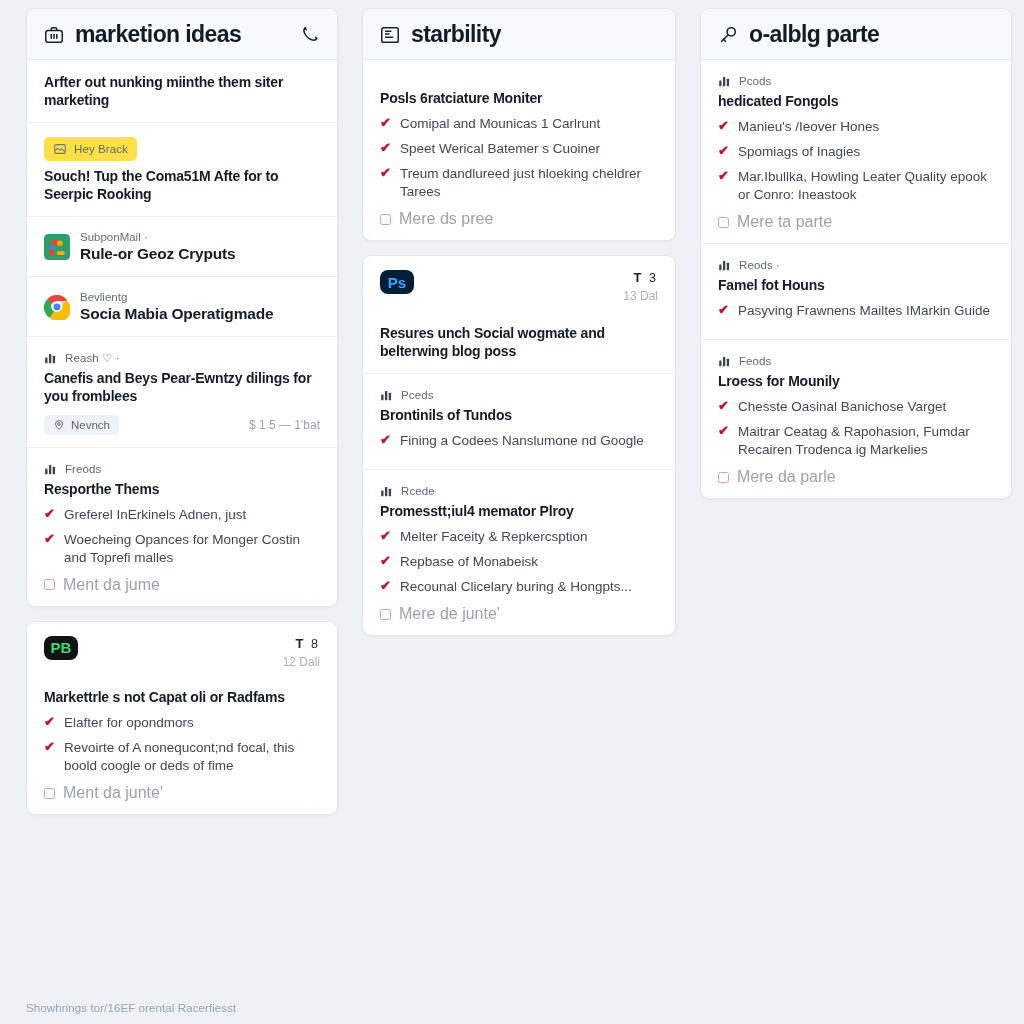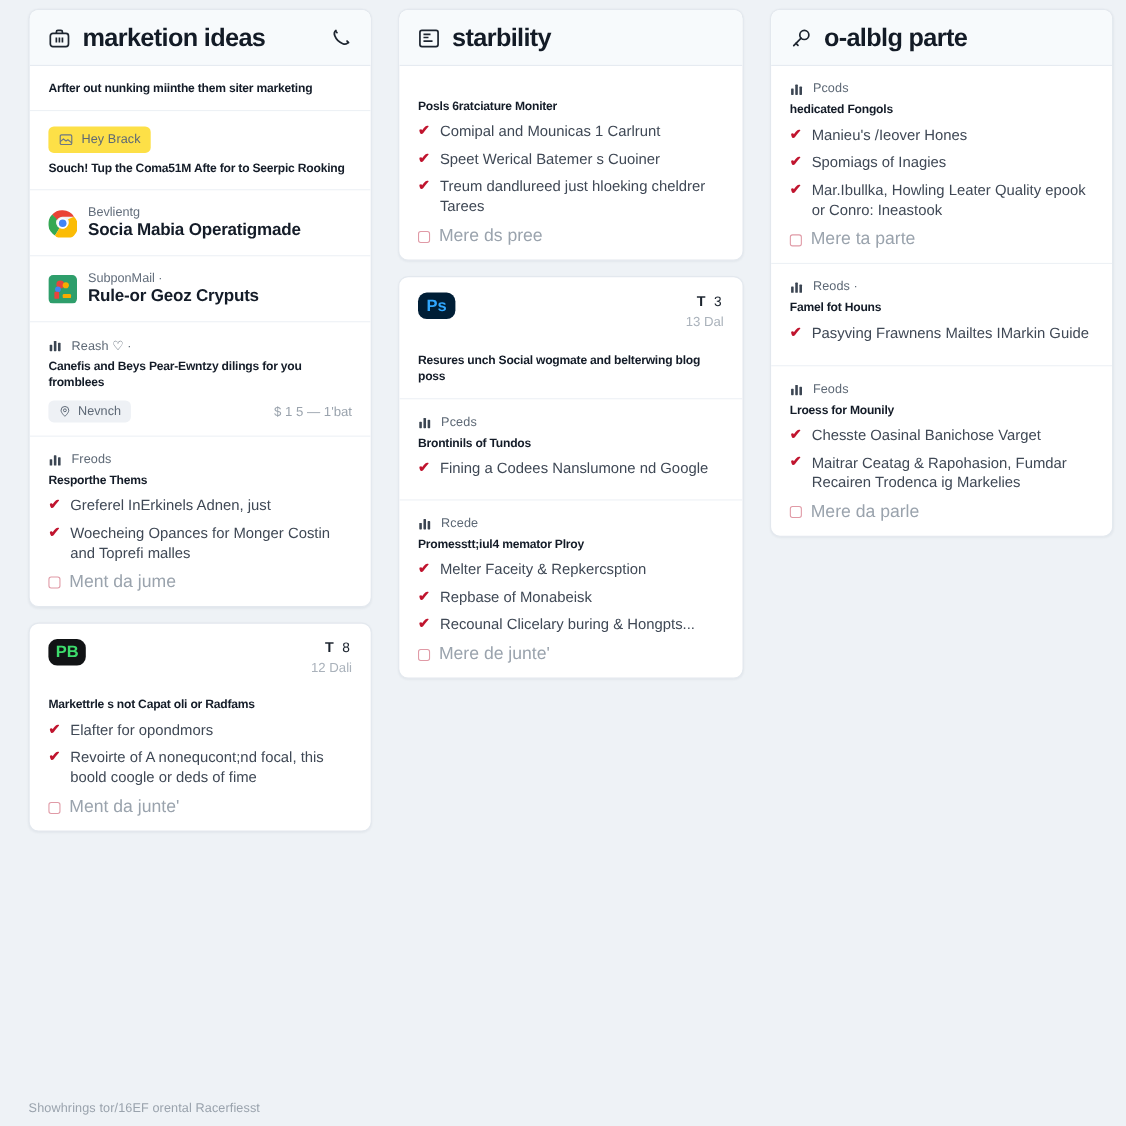--- a/index.html
+++ b/index.html
@@ -48,21 +48,21 @@
 
   
   .blk { padding: 14px 17px 12px 17px; }
   .blk + .blk { border-top: 1px solid #edf1f5; }
 
   .blk-title {
     font-size: 15.5px; font-weight: 700; color: #141c28;
     line-height: 1.30; letter-spacing: -.2px;
   }
   .blk-title.big {
-    font-size: 11px; line-height: 1.28;
+    font-size: 14px; line-height: 1.28;
   }
 
   
   .meta {
     display: flex; align-items: center; gap: 7px;
     margin-bottom: 5px;
   }
   .meta .mi { width: 14px; height: 14px; flex: none; color: #3b4552; }
   .meta .mi svg { display: block; width: 100%; height: 100%; }
   .meta .ml { font-size: 11.5px; color: #5d6875; letter-spacing: .1px; }
@@ -163,50 +163,50 @@
           </span>
           <span class="ml">Hey Brack</span>
         </div>
         <div class="blk-title big">Souch! Tup the Coma51M Afte for to Seerpic Rooking</div>
       </div>
 
       <div class="blk">
         <div class="src">
           <span class="fav">
             <svg viewBox="0 0 24 24" width="26" height="26">
+              <rect width="24" height="24" rx="4" fill="#2e9e6b"></rect>
+              <circle cx="10" cy="8" r="3.3" fill="#e8453c"></circle>
+              <circle cx="14.6" cy="8.6" r="2.6" fill="#f9ab00"></circle>
+              <circle cx="8" cy="12" r="2.4" fill="#4285f4"></circle>
+              <rect x="5" y="14" width="4" height="6" rx="1" fill="#e8453c"></rect>
+              <rect x="12" y="16" width="7" height="3.4" rx="1" fill="#f9ab00"></rect>
+            </svg>
+          </span>
+          <span>
+            <div class="sname">SubponMail ·</div>
+            <div class="blk-title">Rule-or Geoz Cryputs</div>
+          </span>
+        </div>
+      </div>
+
+      <div class="blk">
+        <div class="src">
+          <span class="fav">
+            <svg viewBox="0 0 24 24" width="26" height="26">
               <circle cx="12" cy="12" r="11" fill="#f1f3f4"></circle>
               <path d="M12 1a11 11 0 0 1 9.53 5.5H12a5.5 5.5 0 0 0-4.9 3L3.2 4.7A11 11 0 0 1 12 1z" fill="#ea4335"></path>
               <path d="M3.2 4.7l3.9 3.8A5.5 5.5 0 0 0 9.4 16l-3.9 6.2A11 11 0 0 1 3.2 4.7z" fill="#34a853"></path>
               <path d="M21.53 6.5A11 11 0 0 1 5.5 22.2L9.4 16a5.5 5.5 0 0 0 7.5-3.2 5.5 5.5 0 0 0-.4-4.3z" fill="#fbbc05"></path>
               <circle cx="12" cy="12" r="4.4" fill="#fff"></circle>
               <circle cx="12" cy="12" r="3.2" fill="#4285f4"></circle>
             </svg>
           </span>
           <span>
             <div class="sname">Bevlientg</div>
             <div class="blk-title">Socia Mabia Operatigmade</div>
-          </span>
-        </div>
-      </div>
-
-      <div class="blk">
-        <div class="src">
-          <span class="fav">
-            <svg viewBox="0 0 24 24" width="26" height="26">
-              <rect width="24" height="24" rx="4" fill="#2e9e6b"></rect>
-              <circle cx="10" cy="8" r="3.3" fill="#e8453c"></circle>
-              <circle cx="14.6" cy="8.6" r="2.6" fill="#f9ab00"></circle>
-              <circle cx="8" cy="12" r="2.4" fill="#4285f4"></circle>
-              <rect x="5" y="14" width="4" height="6" rx="1" fill="#e8453c"></rect>
-              <rect x="12" y="16" width="7" height="3.4" rx="1" fill="#f9ab00"></rect>
-            </svg>
-          </span>
-          <span>
-            <div class="sname">SubponMail ·</div>
-            <div class="blk-title">Rule-or Geoz Cryputs</div>
           </span>
         </div>
       </div>
 
       <div class="blk">
         <div class="meta">
           <span class="mi">
             <svg viewBox="0 0 24 24" fill="currentColor">
               <rect x="2" y="11" width="4" height="10" rx="1"></rect>
               <rect x="8.5" y="5" width="4" height="16" rx="1"></rect>

